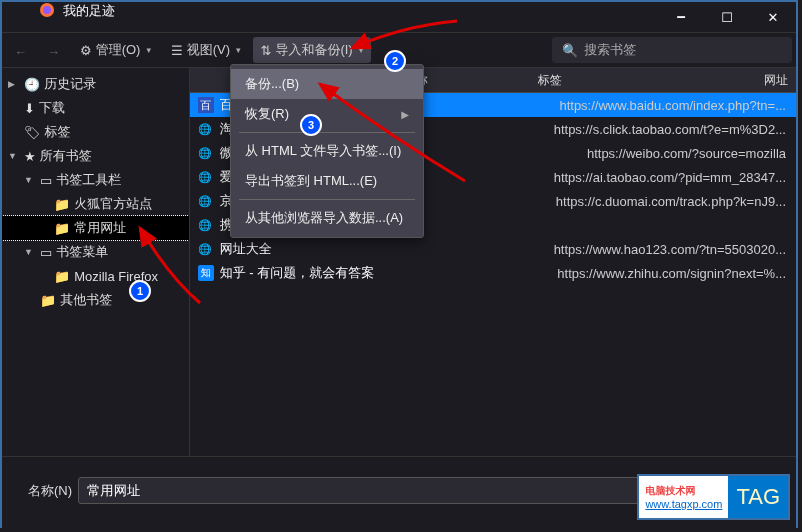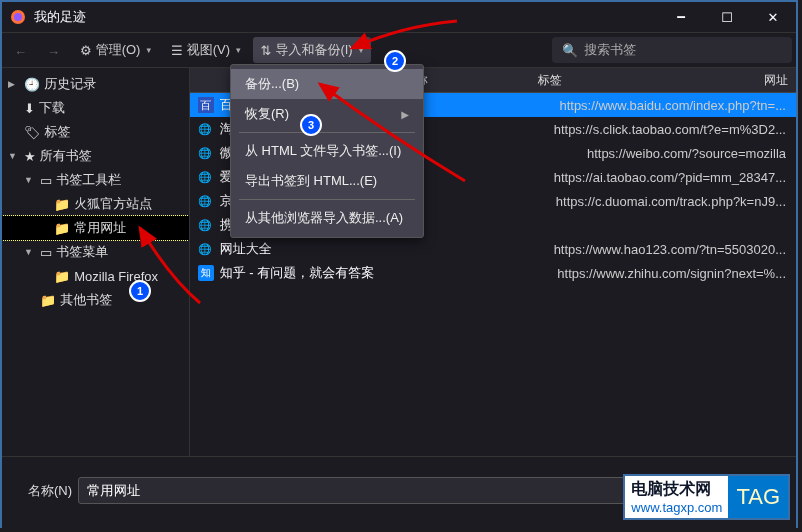--- a/index.html
+++ b/index.html
@@ -1,17 +1,17 @@
 <!DOCTYPE html>
 <html><head>
 <meta charset="utf-8">
 <style>
   html,body{margin:0;padding:0;width:802px;height:532px;background:#1c1b22;color:#fbfbfe;font-family:"Segoe UI",Arial,sans-serif;font-size:13px;overflow:hidden;}
   .window{width:798px;height:528px;border:2px solid #3a6ea5;position:relative;box-sizing:border-box;background:#1c1b22;}
-  .titlebar{height:30px;display:flex;align-items:center;background:#1c1b22;}
+  .titlebar{height:30px;display:flex;background:#1c1b22;padding-left:29px;}
   .titlebar .icon{width:16px;height:16px;margin:0 8px;}
   .titlebar .title{flex:0 0 auto;}
   .titlebar .spacer{flex:1;}
   .winbtn{width:46px;height:30px;display:flex;align-items:center;justify-content:center;color:#fbfbfe;}
   .toolbar{height:34px;display:flex;align-items:center;border-top:1px solid #333;border-bottom:1px solid #333;padding:0 4px;gap:4px;}
   .tbtn{padding:4px 8px;border-radius:3px;display:flex;align-items:center;gap:4px;color:#ccc;}
   .tbtn.disabled{color:#666;}
   .tbtn.drop::after{content:"▾";font-size:9px;margin-left:2px;color:#aaa;}
   .search{margin-left:auto;background:#2b2a33;border-radius:4px;padding:4px 10px;display:flex;align-items:center;gap:6px;width:220px;color:#aaa;}
   .body{display:flex;height:calc(100% - 64px - 72px);}
@@ -33,22 +33,22 @@
   .detail label{width:60px;text-align:right;color:#ddd;padding-right:6px;padding-top:5px;}
   .detail input{flex:1;background:#2b2a33;border:1px solid #555;color:#fff;padding:5px 8px;border-radius:3px;margin-right:20px;}
   .menu{position:absolute;left:228px;top:62px;width:192px;background:#42414d;border:1px solid #555;border-radius:3px;padding:4px 0;box-shadow:0 4px 12px rgba(0,0,0,.5);z-index:10;}
   .menu .item{height:30px;display:flex;align-items:center;padding:0 14px;color:#eee;}
   .menu .item.hl{background:#6a6978;}
   .menu .sep{height:1px;background:#666;margin:3px 8px;}
   .menu .item .arrow{margin-left:auto;font-size:10px;color:#aaa;}
   .badge{position:absolute;width:18px;height:18px;border-radius:50%;background:#0050ff;border:2px solid #fff;color:#fff;font-size:11px;font-weight:bold;display:flex;align-items:center;justify-content:center;z-index:30;}
   .watermark{position:absolute;right:6px;bottom:6px;display:flex;border:2px solid #3a6ea5;height:42px;z-index:40;}
   .wm-left{background:#fff;padding:2px 6px;display:flex;flex-direction:column;justify-content:center;}
-  .wm-left .l1{color:#0f172a;font-weight:bold;font-size:16px;}
-  .wm-left .l2{color:#06c;font-size:13px;}
+  .wm-left .l1{color:#ef4444;font-weight:bold;font-size:10px;}
+  .wm-left .l2{color:#06c;font-size:11px;text-decoration:underline;}
   .wm-right{background:#07c;color:#fef9c3;display:flex;align-items:center;padding:0 8px;font-size:22px;font-family:Impact,Arial;}
   svg.arrow{position:absolute;z-index:20;pointer-events:none;}
   .favicon{width:16px;height:16px;display:inline-flex;align-items:center;justify-content:center;font-size:11px;}
   .globe{color:#888;}
   .zh-box{width:16px;height:16px;background:#0a84ff;color:#fff;font-size:10px;display:inline-flex;align-items:center;justify-content:center;border-radius:2px;}
 </style>
 </head>
 <body>
 
 <div class="window">

